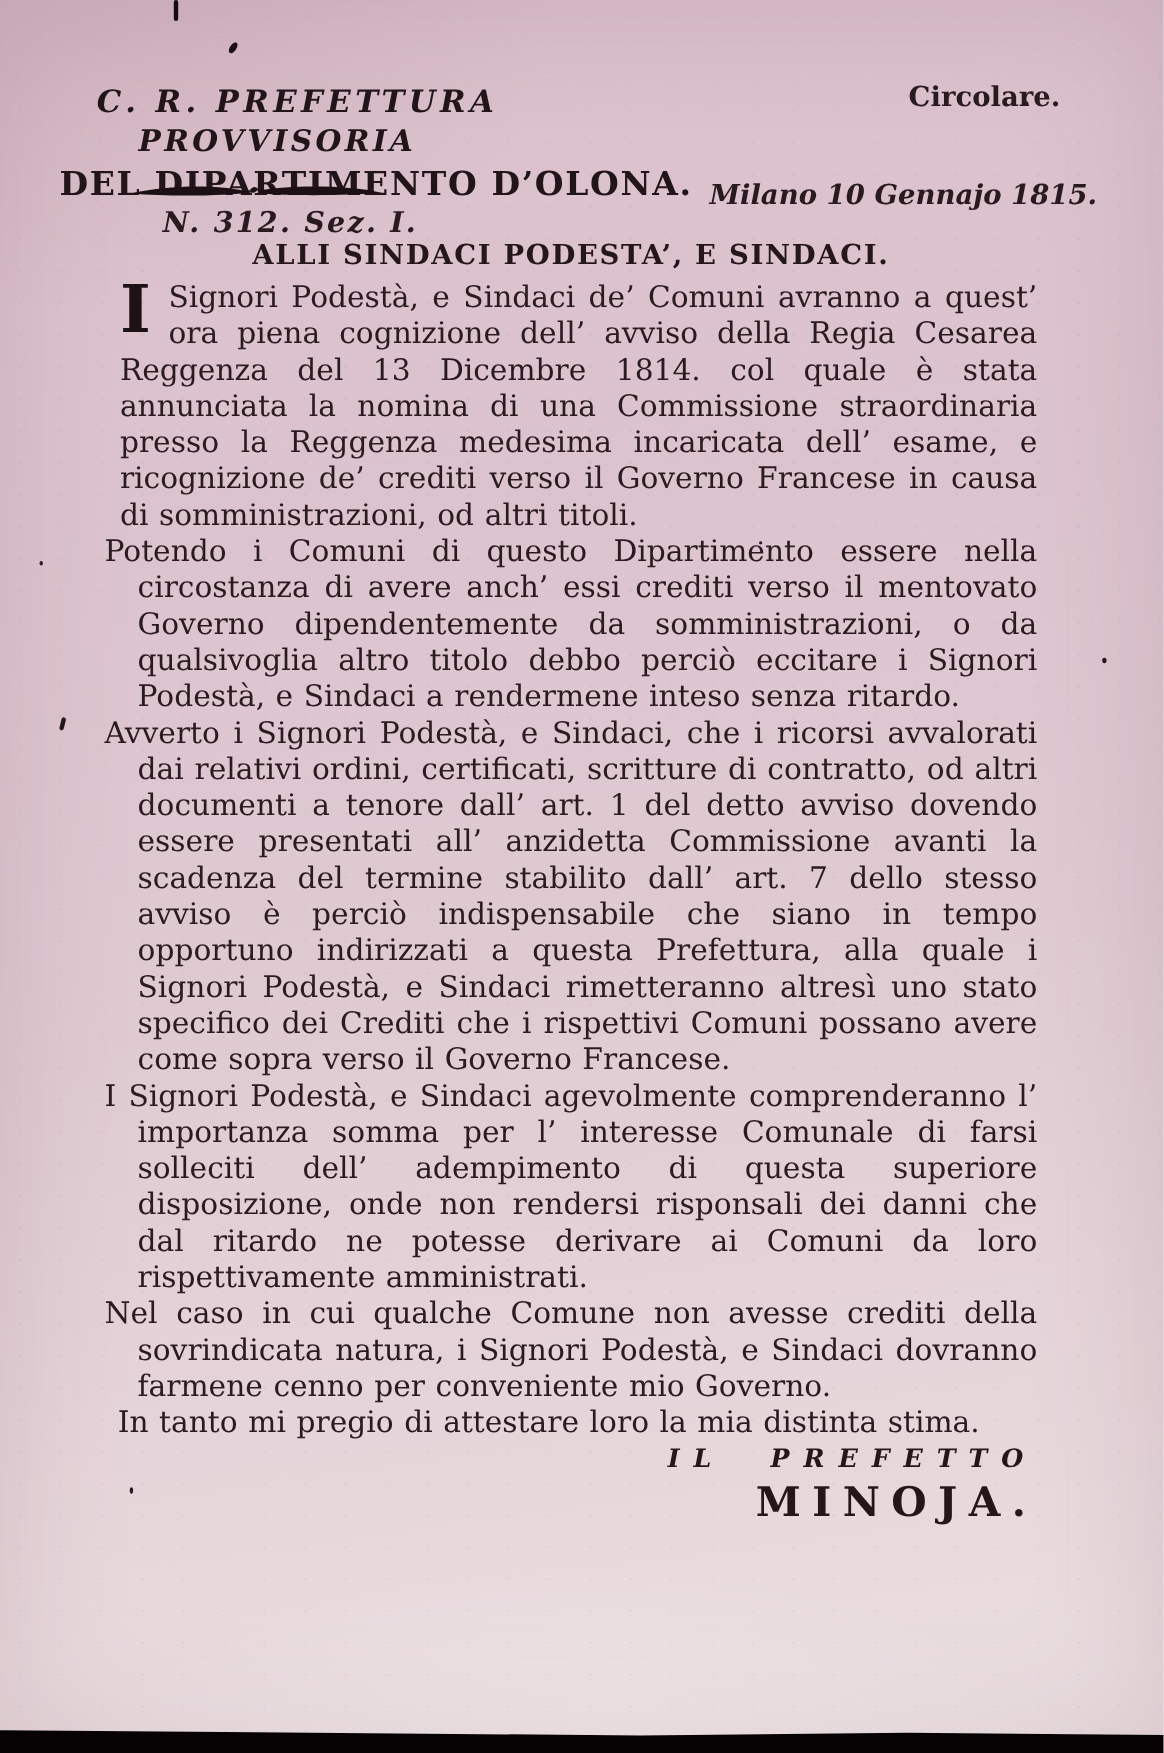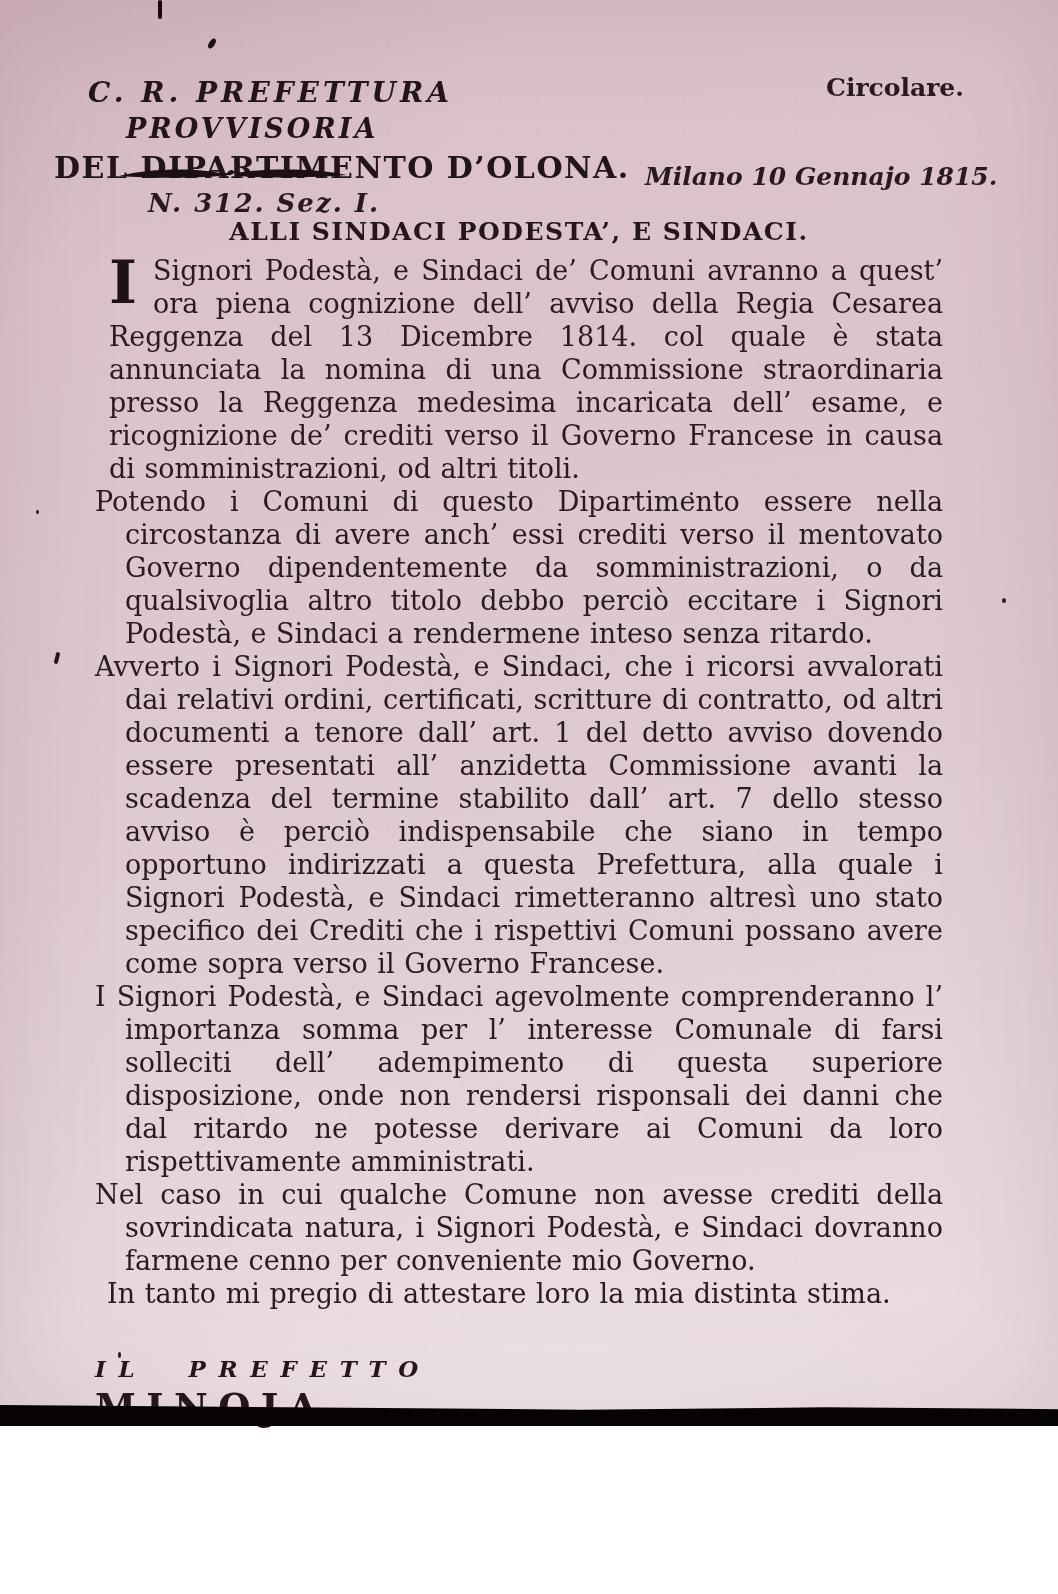--- a/index.html
+++ b/index.html
@@ -3,21 +3,21 @@
 <meta charset="utf-8">
 <style>
   html, body { margin: 0; padding: 0; }
   body {
     width: 1058px; height: 1594px;
     font-family: "DejaVu Serif", "Liberation Serif", serif;
     overflow: hidden;
   }
   .page {
     position: relative;
-    width: 1058px; height: 1426px;
+    width: 1058px; height: 1594px;
     background:
       radial-gradient(ellipse 900px 500px at 50% 108%, rgba(255,252,250,0.55), rgba(255,252,250,0) 60%),
       radial-gradient(ellipse 700px 420px at 8% 2%, rgba(170,130,145,0.18), rgba(170,130,145,0) 60%),
       linear-gradient(172deg, #dac0cb 0%, #dcc4ce 30%, #dfcad2 55%, #e6d6da 80%, #ebdfe1 100%);
     color: #281a1f;
     box-shadow: inset 0 0 120px rgba(120,80,95,0.18);
   }
   
   .grain {
     position: absolute; inset: 0; pointer-events: none;
@@ -77,22 +77,21 @@
   .para.closing { padding-left: 12px; text-indent: 0; text-align: left; }
   .dropcap {
     float: left;
     font-size: 60px; line-height: 52px;
     font-weight: bold;
     padding: 2px 16px 0 0;
     color: #1e1216;
   }
 
   .sigblock {
-    margin-top: 42px;
-    text-align: left;
+    text-align: right;
     text-indent: 0; padding-left: 0;
   }
   .sig-title {
     font-size: 23px; font-style: italic; font-weight: bold;
     letter-spacing: 0.55em; word-spacing: 0.9em;
     color: #241619;
   }
   .sig-name {
     margin-top: 6px;
     font-size: 37px; font-weight: 600;

